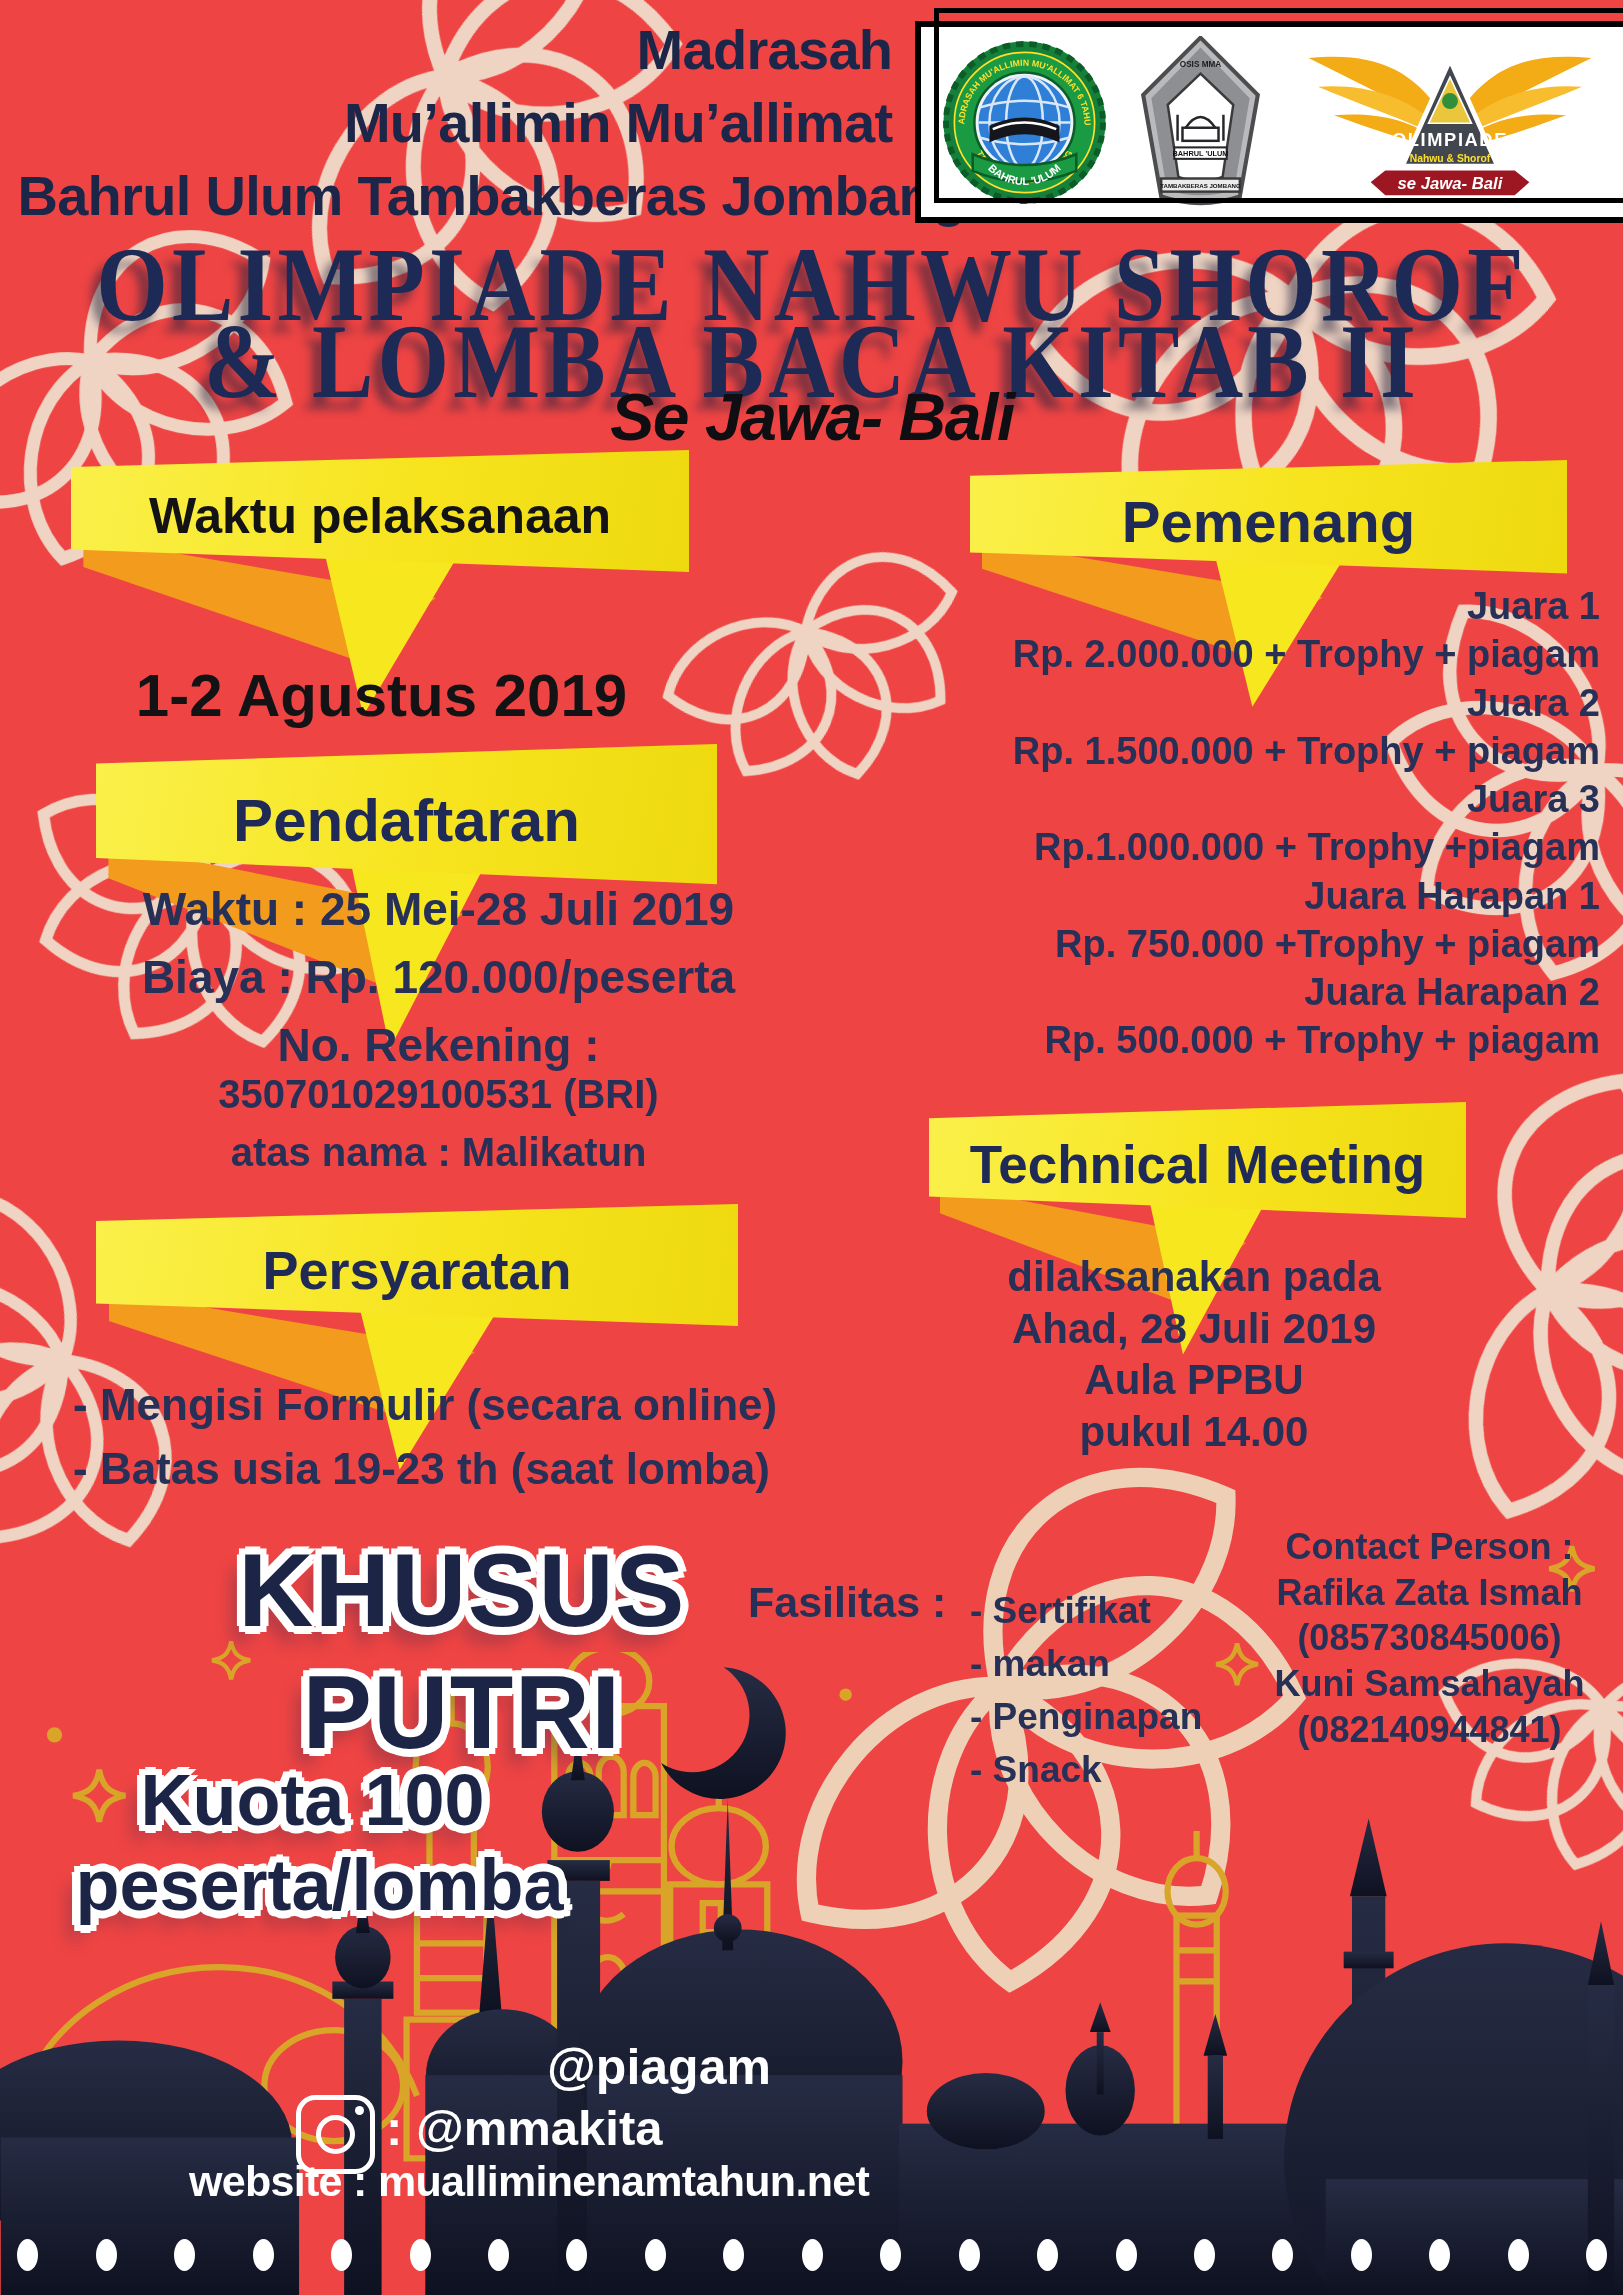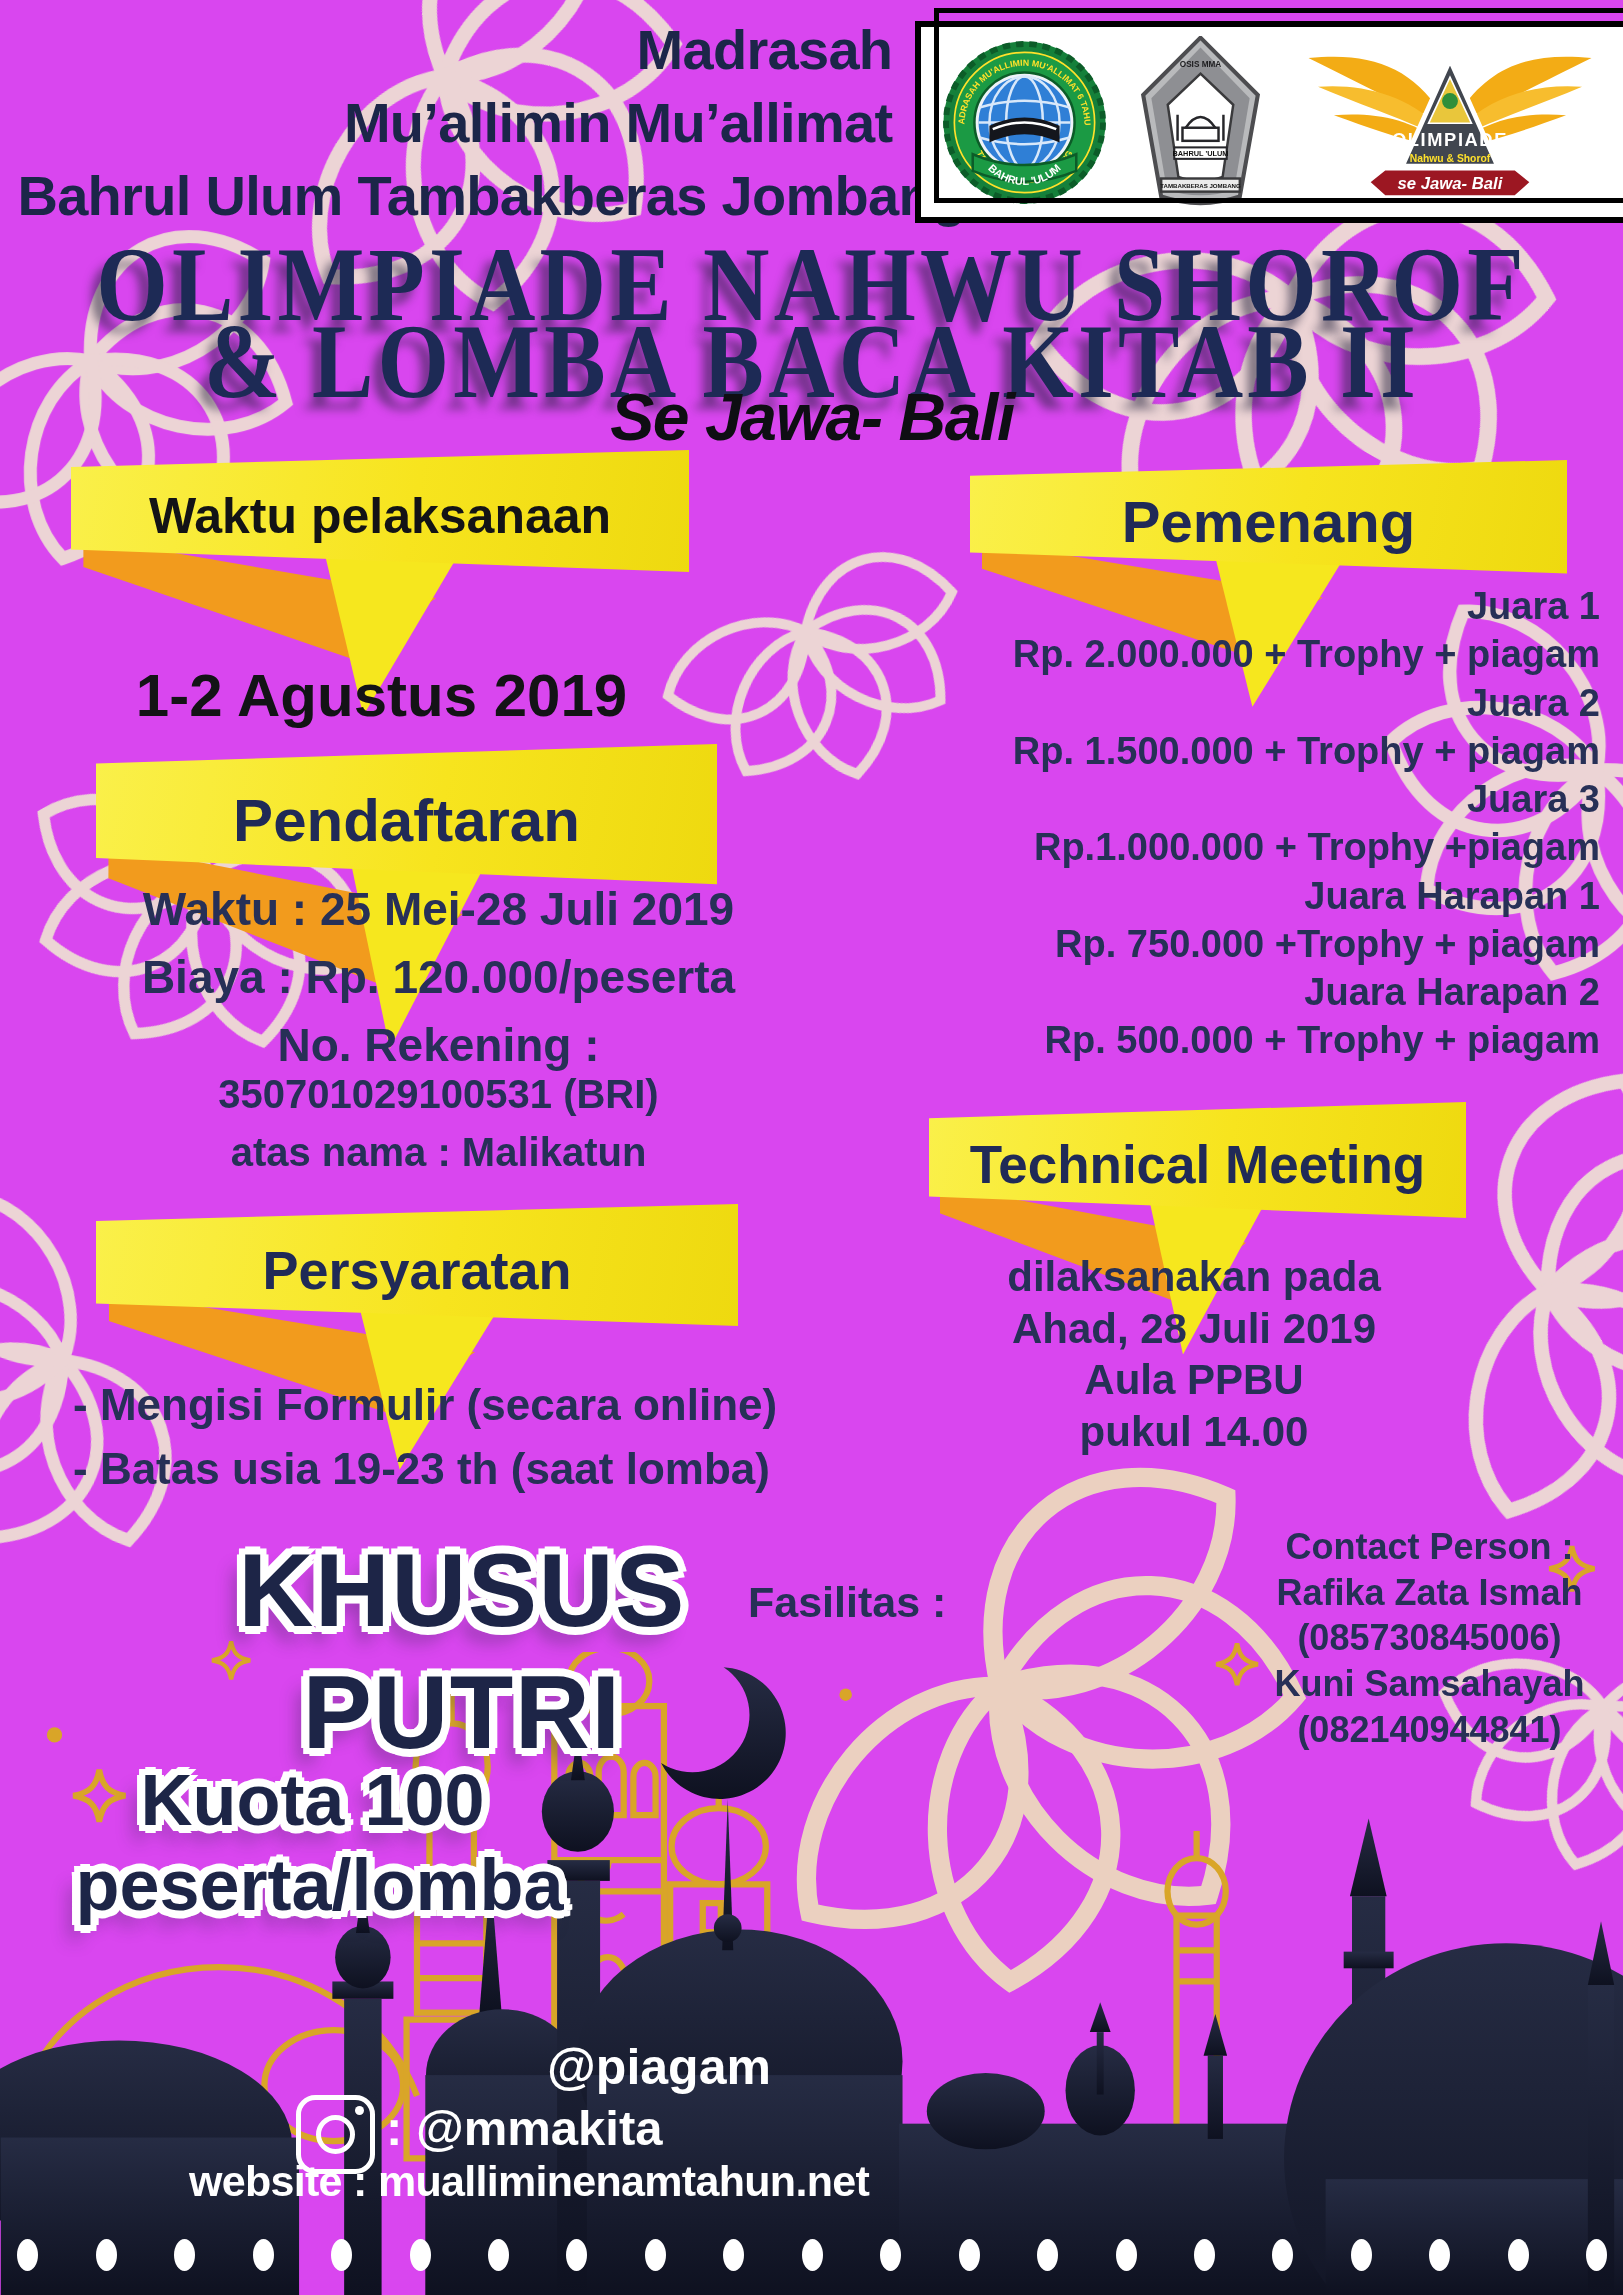--- a/index.html
+++ b/index.html
@@ -1,16 +1,16 @@
 <!DOCTYPE html>
 <html style="font-size:11px"><head>
 <meta charset="utf-8">
 <style>
   html,body{margin:0;padding:0;background:#555;}
-  .poster{position:relative;width:1624px;height:2295px;background:#d946ef;overflow:hidden;
+  .poster{position:relative;width:1624px;height:2295px;background:#ef4444;overflow:hidden;
           font-family:"Liberation Sans",sans-serif;}
   .abs{position:absolute;}
   .nowrap{white-space:nowrap;}
   svg{display:block;}
 
   
   .bg-pattern{left:0;top:0;width:1624px;height:2295px;z-index:0;}
 
   
   .header-block{left:17.4px;top:14px;width:875px;text-align:right;color:#1c2649;
@@ -263,20 +263,26 @@
     <div>Aula PPBU</div>
     <div>pukul 14.00</div>
   </div>
 
   <div class="abs khusus1 outline-navy nowrap">KHUSUS</div>
   <div class="abs khusus2 outline-navy nowrap">PUTRI</div>
   <div class="abs kuota1 outline-navy nowrap">Kuota 100</div>
   <div class="abs kuota2 outline-navy nowrap">peserta/lomba</div>
 
   <div class="abs fas-label navy nowrap">Fasilitas :</div>
+  <div class="abs fas-items navy">
+    <div>- Sertifikat</div>
+    <div>- makan</div>
+    <div>- Penginapan</div>
+    <div>- Snack</div>
+  </div>
 
   <div class="abs contact-block navy">
     <div>Contact Person :</div>
     <div>Rafika Zata Ismah</div>
     <div>(085730845006)</div>
     <div>Kuni Samsahayah</div>
     <div>(082140944841)</div>
   </div>
 
   <svg class="abs gold-art" width="1624" height="643" viewBox="0 0 2339 927">

